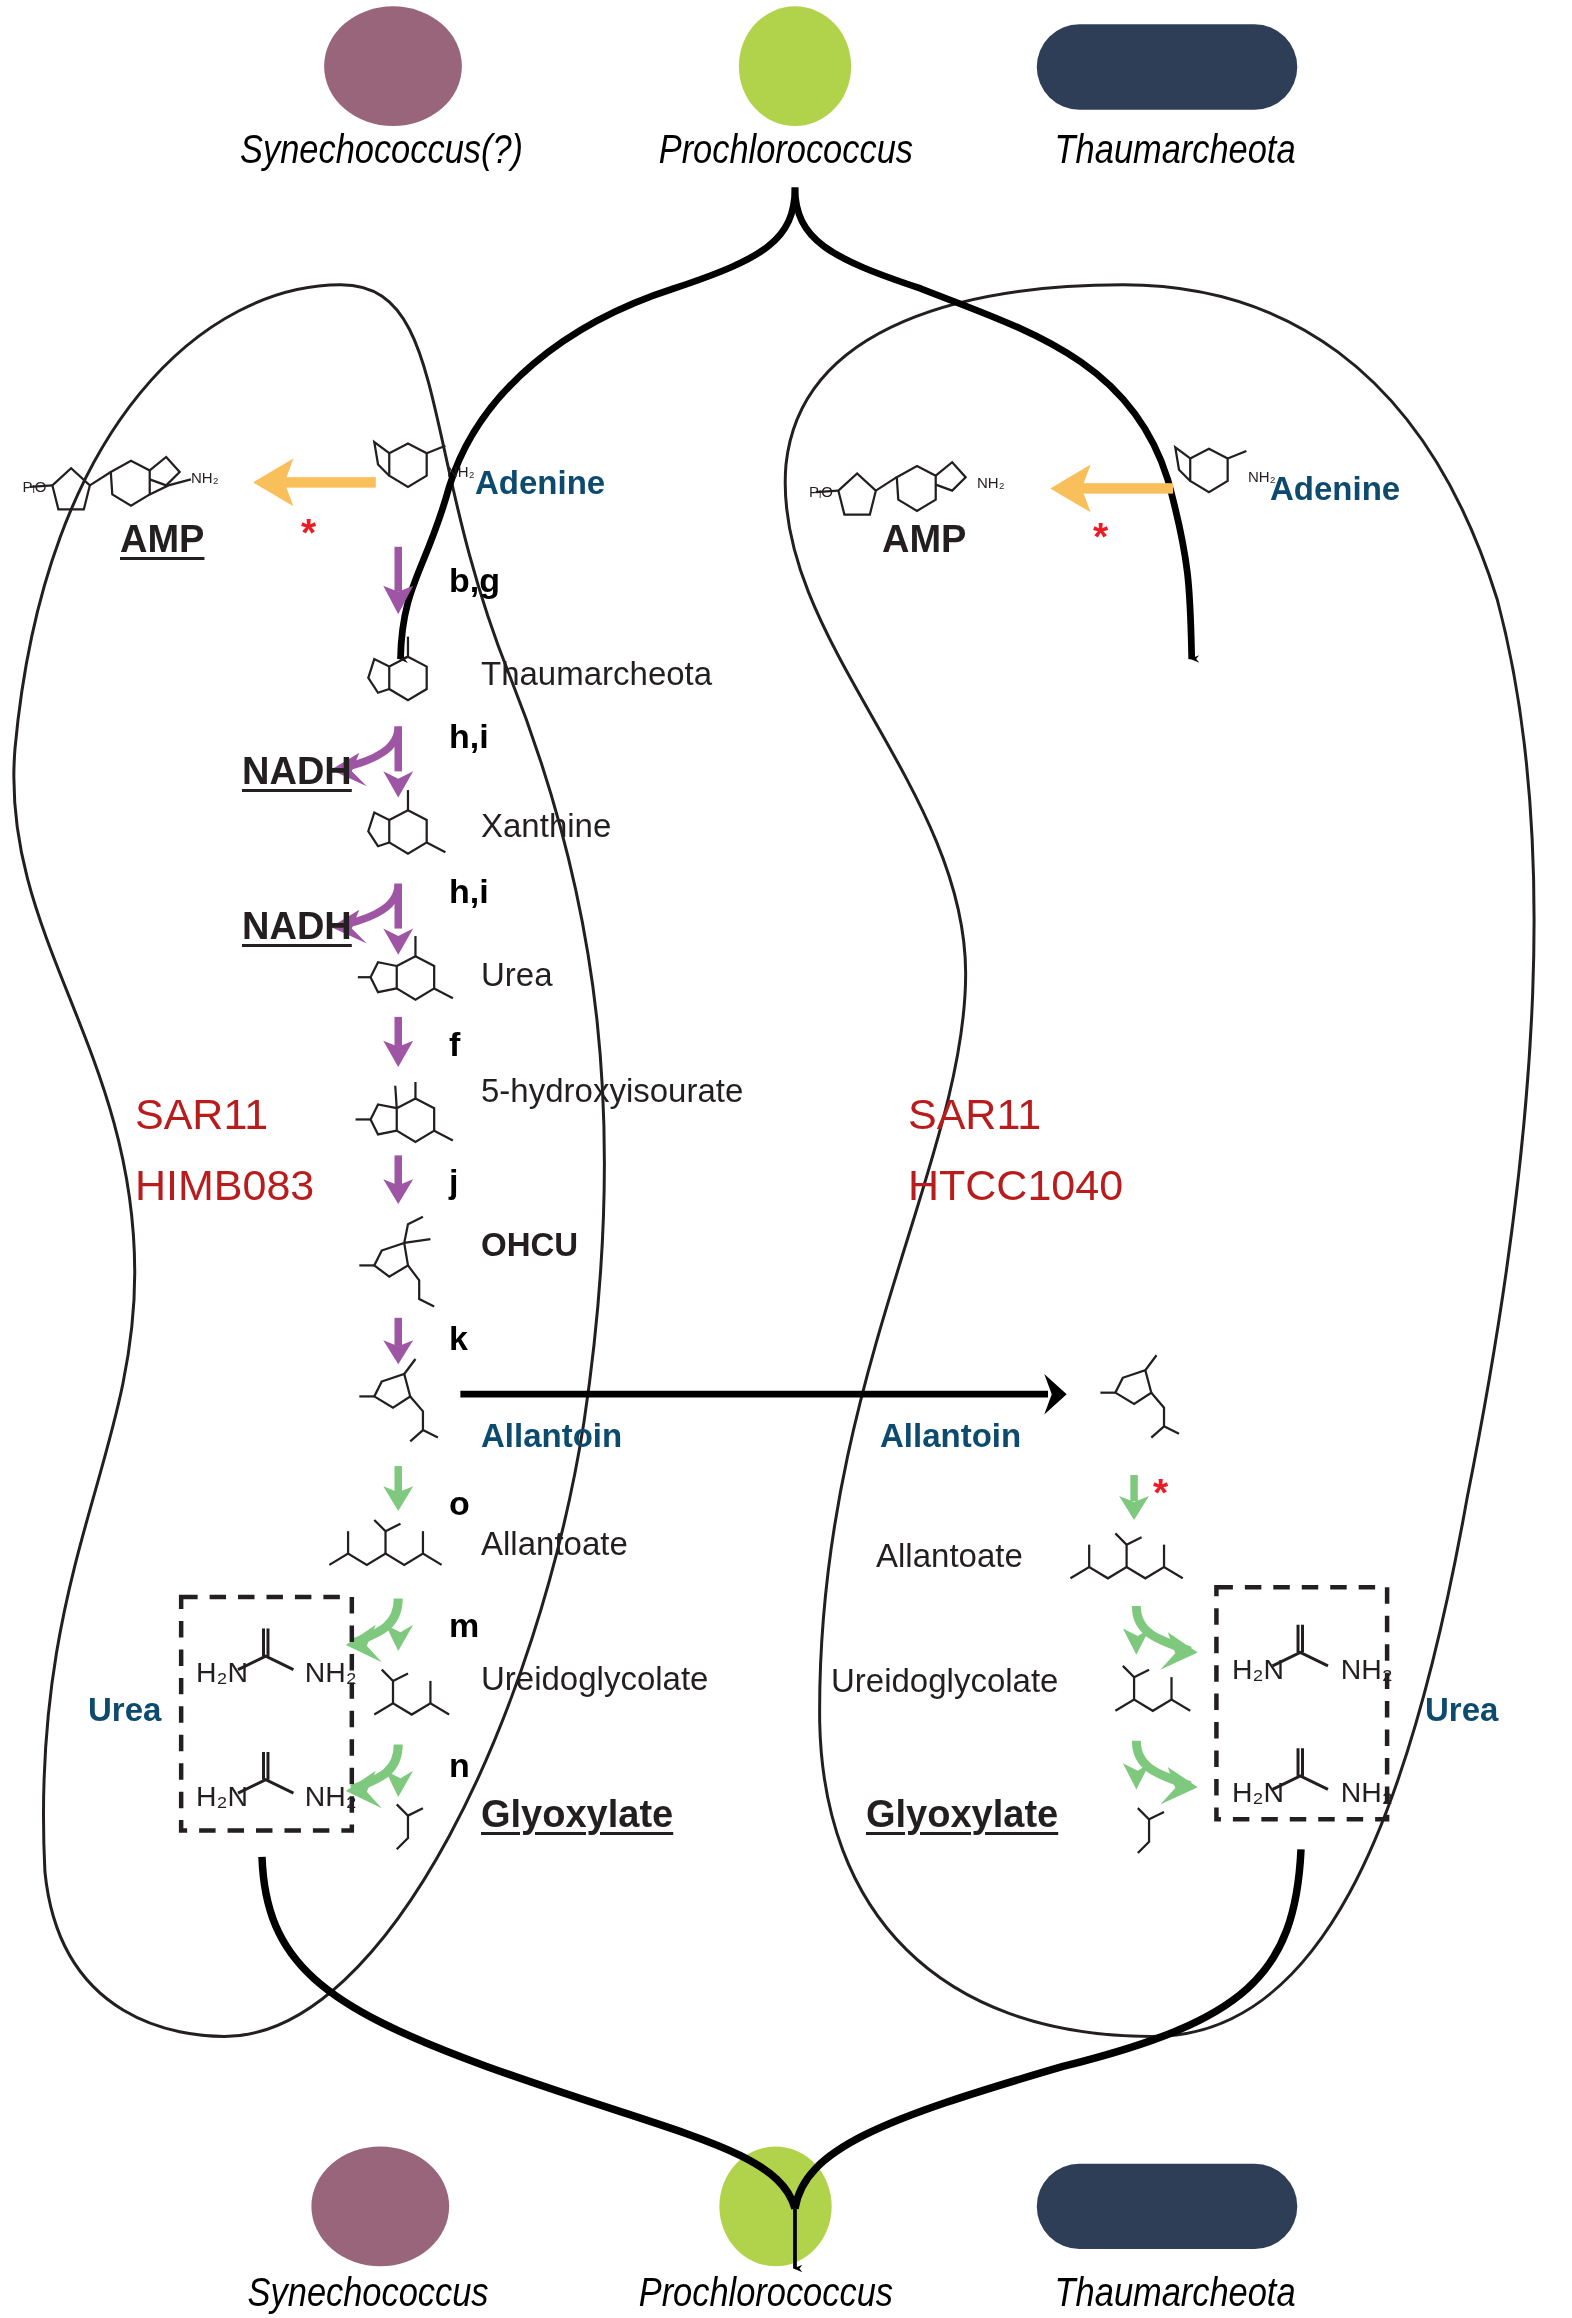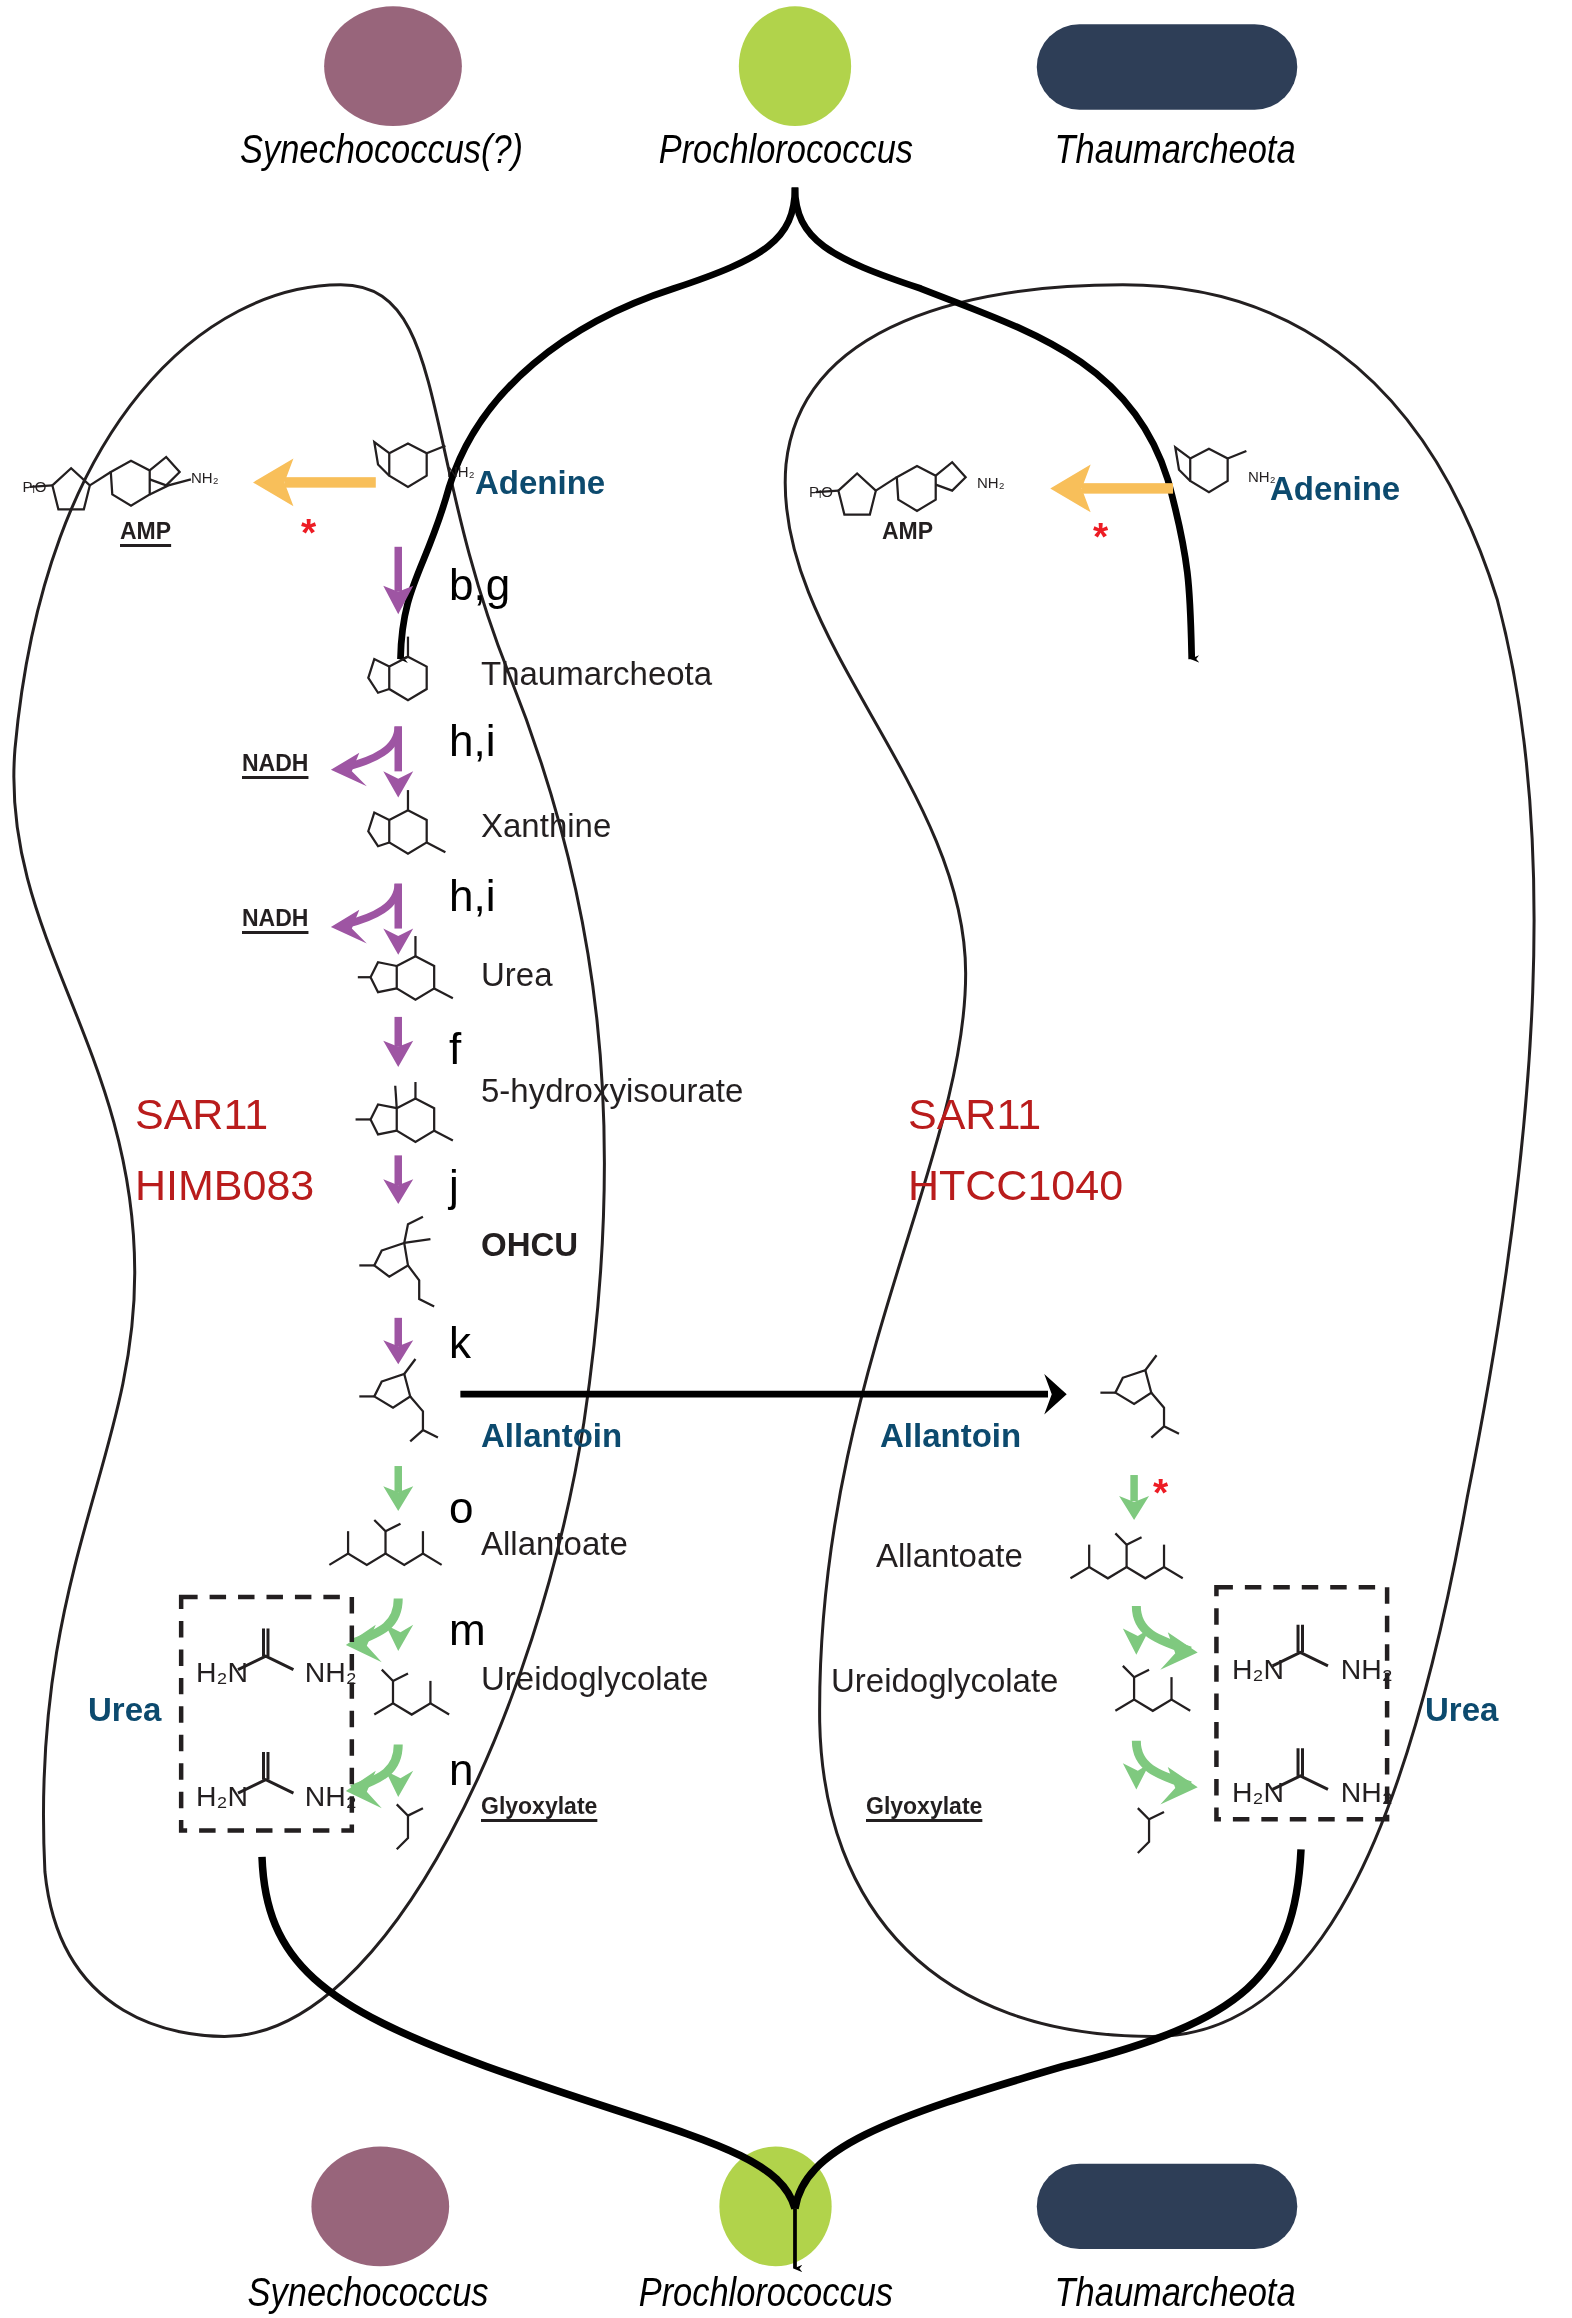--- a/index.html
+++ b/index.html
@@ -2,23 +2,23 @@
 <html style="font-size:12px"><head>
 <meta charset="utf-8">
 <style>
   html, body { margin: 0; padding: 0; background: #ffffff; }
   body { width: 1572px; height: 2319px; position: relative; overflow: hidden;
          font-family: "Liberation Sans", "DejaVu Sans", sans-serif; color: #231f20; }
   svg#canvas { position: absolute; left: 0; top: 0; }
   .lbl { position: absolute; white-space: nowrap; line-height: 1; }
   .org { font-style: italic; font-size: 40px; color: #000; transform: scaleX(0.86); transform-origin: center; }
   .cpd { font-size: 33px; color: #231f20; }
-  .step { font-size: 44px; font-weight: normal; color: #000; }
+  .step { font-size: 34px; font-weight: bold; color: #000; }
   .hl { font-size: 33px; font-weight: bold; color: #0c4a6e; }
-  .prod { font-size: 23px; font-weight: bold; color: #231f20; text-decoration: underline; text-decoration-thickness: 3px; text-underline-offset: 4.5px; }
+  .prod { font-size: 38px; font-weight: bold; color: #231f20; text-decoration: underline; text-decoration-thickness: 3px; text-underline-offset: 4.5px; }
   .strain { font-size: 43px; color: #b91c1c; }
   .ast { font-size: 39px; font-weight: bold; color: #ed1c24; }
 </style>
 </head>
 <body>
 
 <svg id="canvas" width="1572" height="2319" viewBox="0 0 2100 3097">
   <defs>
     <marker id="blk" markerWidth="10" markerHeight="12" refX="5" refY="10" orient="auto" markerUnits="userSpaceOnUse" viewBox="0 0 10 12">
       <path d="M0,0 L5,12 L10,0 L5,4 Z" fill="#000"></path>

